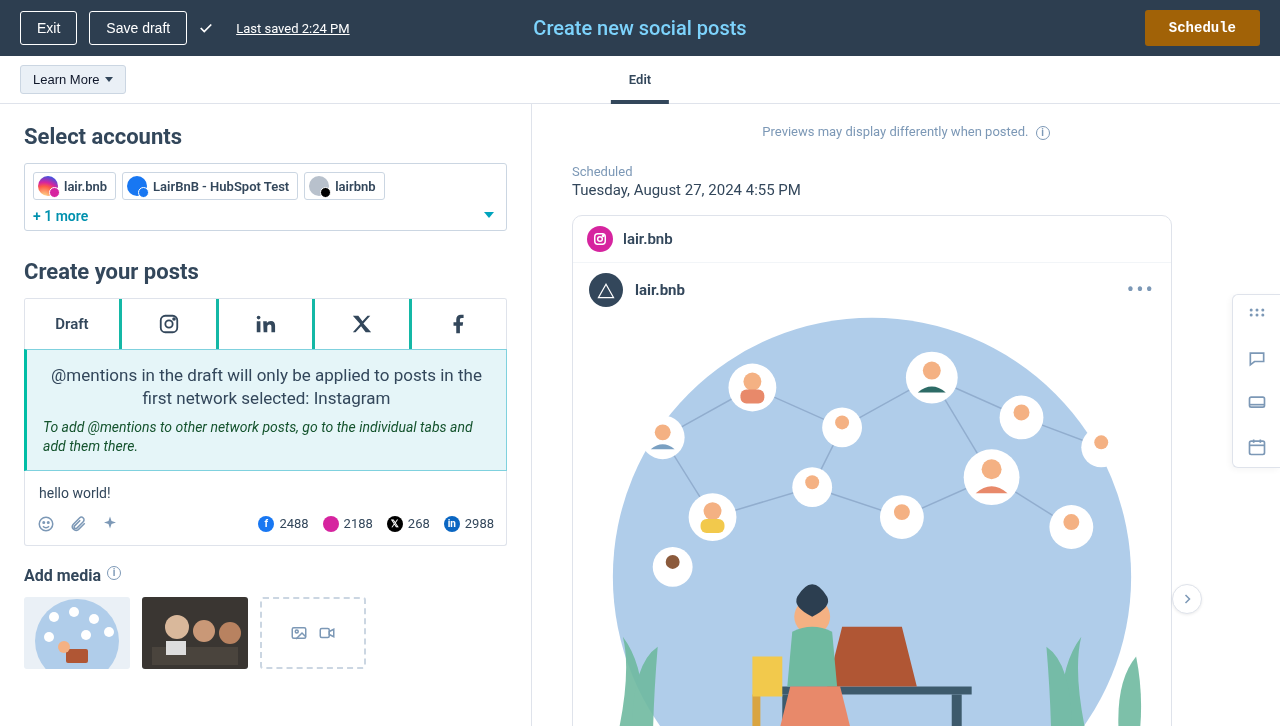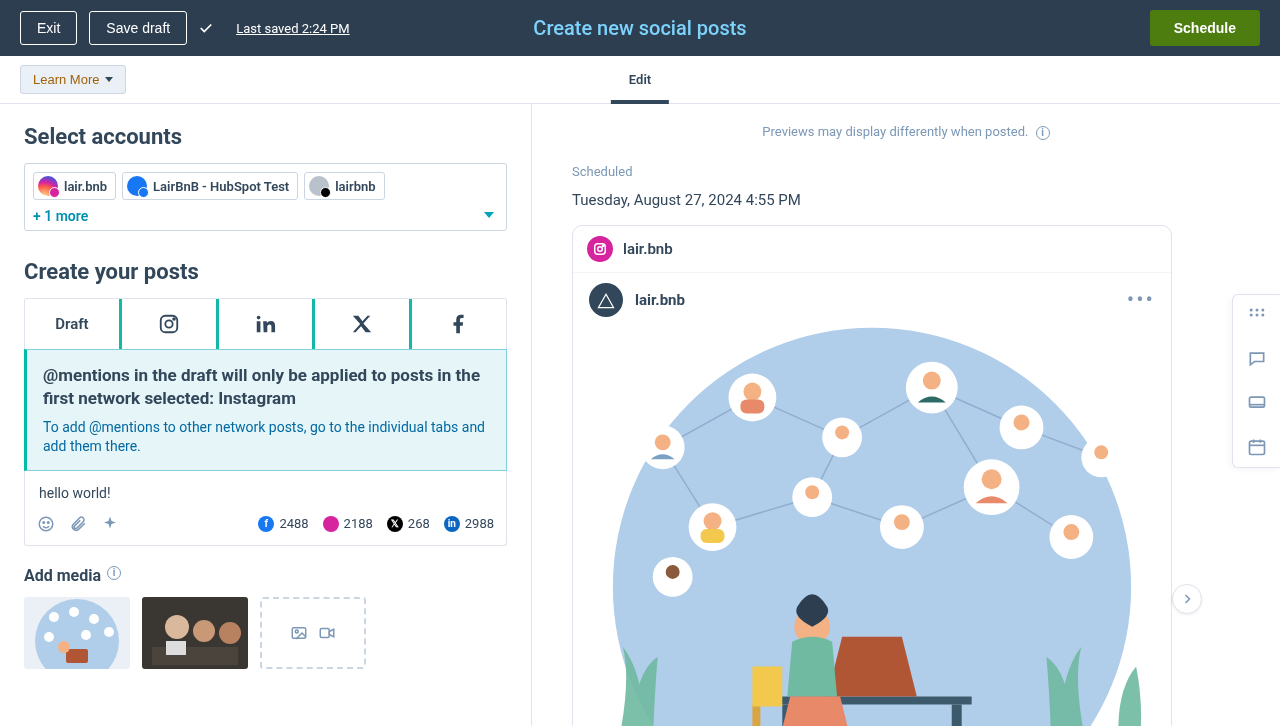--- a/index.html
+++ b/index.html
@@ -3,30 +3,30 @@
   <meta charset="utf-8">
   <style>
     * { box-sizing: border-box; margin: 0; padding: 0; }
     body { font-family: -apple-system, BlinkMacSystemFont, "Segoe UI", Roboto, Helvetica, Arial, sans-serif; width: 1280px; height: 726px; overflow: hidden; background: #fff; color: #33475b; }
     
     
     .topbar { background: #2d3e50; height: 56px; display: flex; align-items: center; padding: 0 20px; position: relative; }
     .topbar-left { display: flex; align-items: center; gap: 12px; }
     .btn { border-radius: 3px; font-size: 14px; font-weight: 500; padding: 8px 16px; cursor: pointer; border: none; }
     .btn-outline-white { background: transparent; color: #fff; border: 1px solid #fff; }
-    .btn-primary { background: #4d7c0f; color: #fff; font-weight: 600; padding: 10px 24px; }
+    .btn-primary { background: #a16207; color: #fff; font-weight: 600; padding: 10px 24px; font-family: Liberation Mono, monospace; }
     .saved { display: flex; align-items: center; gap: 23px; color: #fff; font-size: 13px; }
     .saved-text { text-decoration: underline; }
     .topbar-title { position: absolute; left: 50%; transform: translateX(-50%); color: #7dd3fc; font-size: 20px; font-weight: 500; }
     .topbar-right { margin-left: auto; }
     .check-icon { width: 14px; height: 14px; }
     
     
     .secbar { height: 48px; border-bottom: 1px solid #dfe3eb; display: flex; align-items: center; padding: 0 20px; position: relative; }
-    .learnmore { background: #eaf0f6; color: #a16207; border: 1px solid #cbd6e2; border-radius: 3px; padding: 6px 12px; font-size: 13px; display: inline-flex; align-items: center; gap: 6px; cursor: pointer; }
+    .learnmore { background: #eaf0f6; color: #0f172a; border: 1px solid #cbd6e2; border-radius: 3px; padding: 6px 12px; font-size: 13px; display: inline-flex; align-items: center; gap: 6px; cursor: pointer; }
     .learnmore .caret-down { width: 0; height: 0; border-left: 4px solid transparent; border-right: 4px solid transparent; border-top: 5px solid #33475b; }
     .mode-tabs { position: absolute; left: 50%; transform: translateX(-50%); display: flex; height: 100%; }
     .mode-tab { padding: 0 18px; display: flex; align-items: center; font-size: 13px; color: #33475b; cursor: pointer; position: relative; height: 100%; }
     .mode-tab.active { color: #33475b; font-weight: 600; }
     .mode-tab.active::after { content: ""; position: absolute; left: 0; right: 0; bottom: -1px; height: 4px; background: #33475b; border-radius: 0; }
     
     
     .main { display: flex; height: calc(726px - 56px - 48px); position: relative; }
     .left-pane { width: 532px; border-right: 1px solid #dfe3eb; padding: 20px 24px; overflow-y: auto; }
     .right-pane { flex: 1; padding: 20px 40px; overflow: hidden; position: relative; background: #fff; }
@@ -51,22 +51,22 @@
     
     .post-tabs { display: flex; border: 1px solid #dfe3eb; border-bottom: none; border-radius: 3px 3px 0 0; overflow: hidden; margin-top: 6px; }
     .ptab { flex: 1; height: 50px; display: flex; align-items: center; justify-content: center; border-right: 3px solid #14b8a6; cursor: pointer; color: #33475b; background: #fff; }
     .ptab:last-child { border-right: none; }
     .ptab.draft { font-size: 15px; font-weight: 600; }
     .ptab svg { width: 22px; height: 22px; }
     .ptab.active { background: #fff; box-shadow: inset 0 -3px 0 0 #fff; }
     
     
     .notice { border: 1px solid #7fd1de; background: #e5f5f8; padding: 14px 16px; border-left: 3px solid #00bda5; margin-top: 0; }
-    .notice-title { font-size: 17px; font-weight: 700; color: #33475b; line-height: 1.35; margin-bottom: 8px; }
-    .notice-sub { font-size: 14px; color: #0369a1; line-height: 1.35; }
+    .notice-title { font-size: 17px; font-weight: 400; color: #33475b; line-height: 1.35; margin-bottom: 8px; text-align: center; }
+    .notice-sub { font-size: 14px; color: #14532d; line-height: 1.35; font-style: italic; }
     
     
     .composer { border: 1px solid #dfe3eb; border-top: none; border-radius: 0 0 3px 3px; }
     .compose-text { padding: 14px 14px 6px 14px; min-height: 36px; font-size: 14px; color: #33475b; outline: none; }
     .compose-toolbar { display: flex; align-items: center; padding: 8px 12px 12px 12px; gap: 14px; }
     .tool-icon { width: 18px; height: 18px; color: #7c98b6; cursor: pointer; display:inline-flex; align-items:center; justify-content:center; }
     .counts { margin-left: auto; display: flex; gap: 14px; align-items: center; font-size: 13px; color: #33475b; }
     .count { display: inline-flex; align-items: center; gap: 5px; }
     .count-dot { width: 16px; height: 16px; border-radius: 50%; display: inline-flex; align-items:center; justify-content:center; color: #fff; font-size: 10px; font-weight: 700; }
     .count-dot.fb { background: #1877f2; }
@@ -80,21 +80,21 @@
     .media-row { display: flex; gap: 12px; margin-top: 12px; }
     .thumb { width: 106px; height: 72px; border-radius: 3px; overflow: hidden; background: #eaf0f6; flex: 0 0 106px; position: relative; }
     .thumb.add { border: 2px dashed #cbd6e2; display: flex; align-items: center; justify-content: center; gap: 8px; color: #7c98b6; cursor: pointer; background: transparent; }
     .thumb svg { width: 100%; height: 100%; display: block; }
     .thumb.add svg { width: 20px; height: 18px; }
     
     
     .preview-note { text-align: center; font-size: 13px; color: #7c98b6; margin-bottom: 24px; }
     .preview-note .info-icon { vertical-align: middle; margin-left: 4px; }
     .sched-label { font-size: 13px; color: #7c98b6; }
-    .sched-time { font-size: 15px; color: #33475b; margin-top: 12px; margin-bottom: 16px; }
+    .sched-time { font-size: 15px; color: #33475b; margin-top: 2px; margin-bottom: 16px; }
     
     .preview-card { border: 1px solid #dfe3eb; border-radius: 10px; overflow: hidden; width: 600px; }
     .pv-header-strip { display: flex; align-items: center; gap: 10px; padding: 10px 14px; }
     .pv-ig-round { width: 26px; height: 26px; border-radius: 50%; background: #d6249f; display: inline-flex; align-items: center; justify-content: center; color: #fff; }
     .pv-acct-name { font-size: 15px; font-weight: 600; color: #33475b; }
     .pv-post-head { display: flex; align-items: center; padding: 10px 16px; border-top: 1px solid #f2f5f8; }
     .pv-avatar { width: 34px; height: 34px; border-radius: 50%; background: #33475b; margin-right: 12px; display:inline-flex; align-items:center; justify-content:center; color:#fff; }
     .pv-username { font-size: 15px; font-weight: 700; color: #33475b; }
     .pv-more { margin-left: auto; color: #7c98b6; font-size: 22px; letter-spacing: 2px; cursor: pointer; line-height: 1; }
     .pv-image { width: 100%; height: 450px; background: #fff; }

